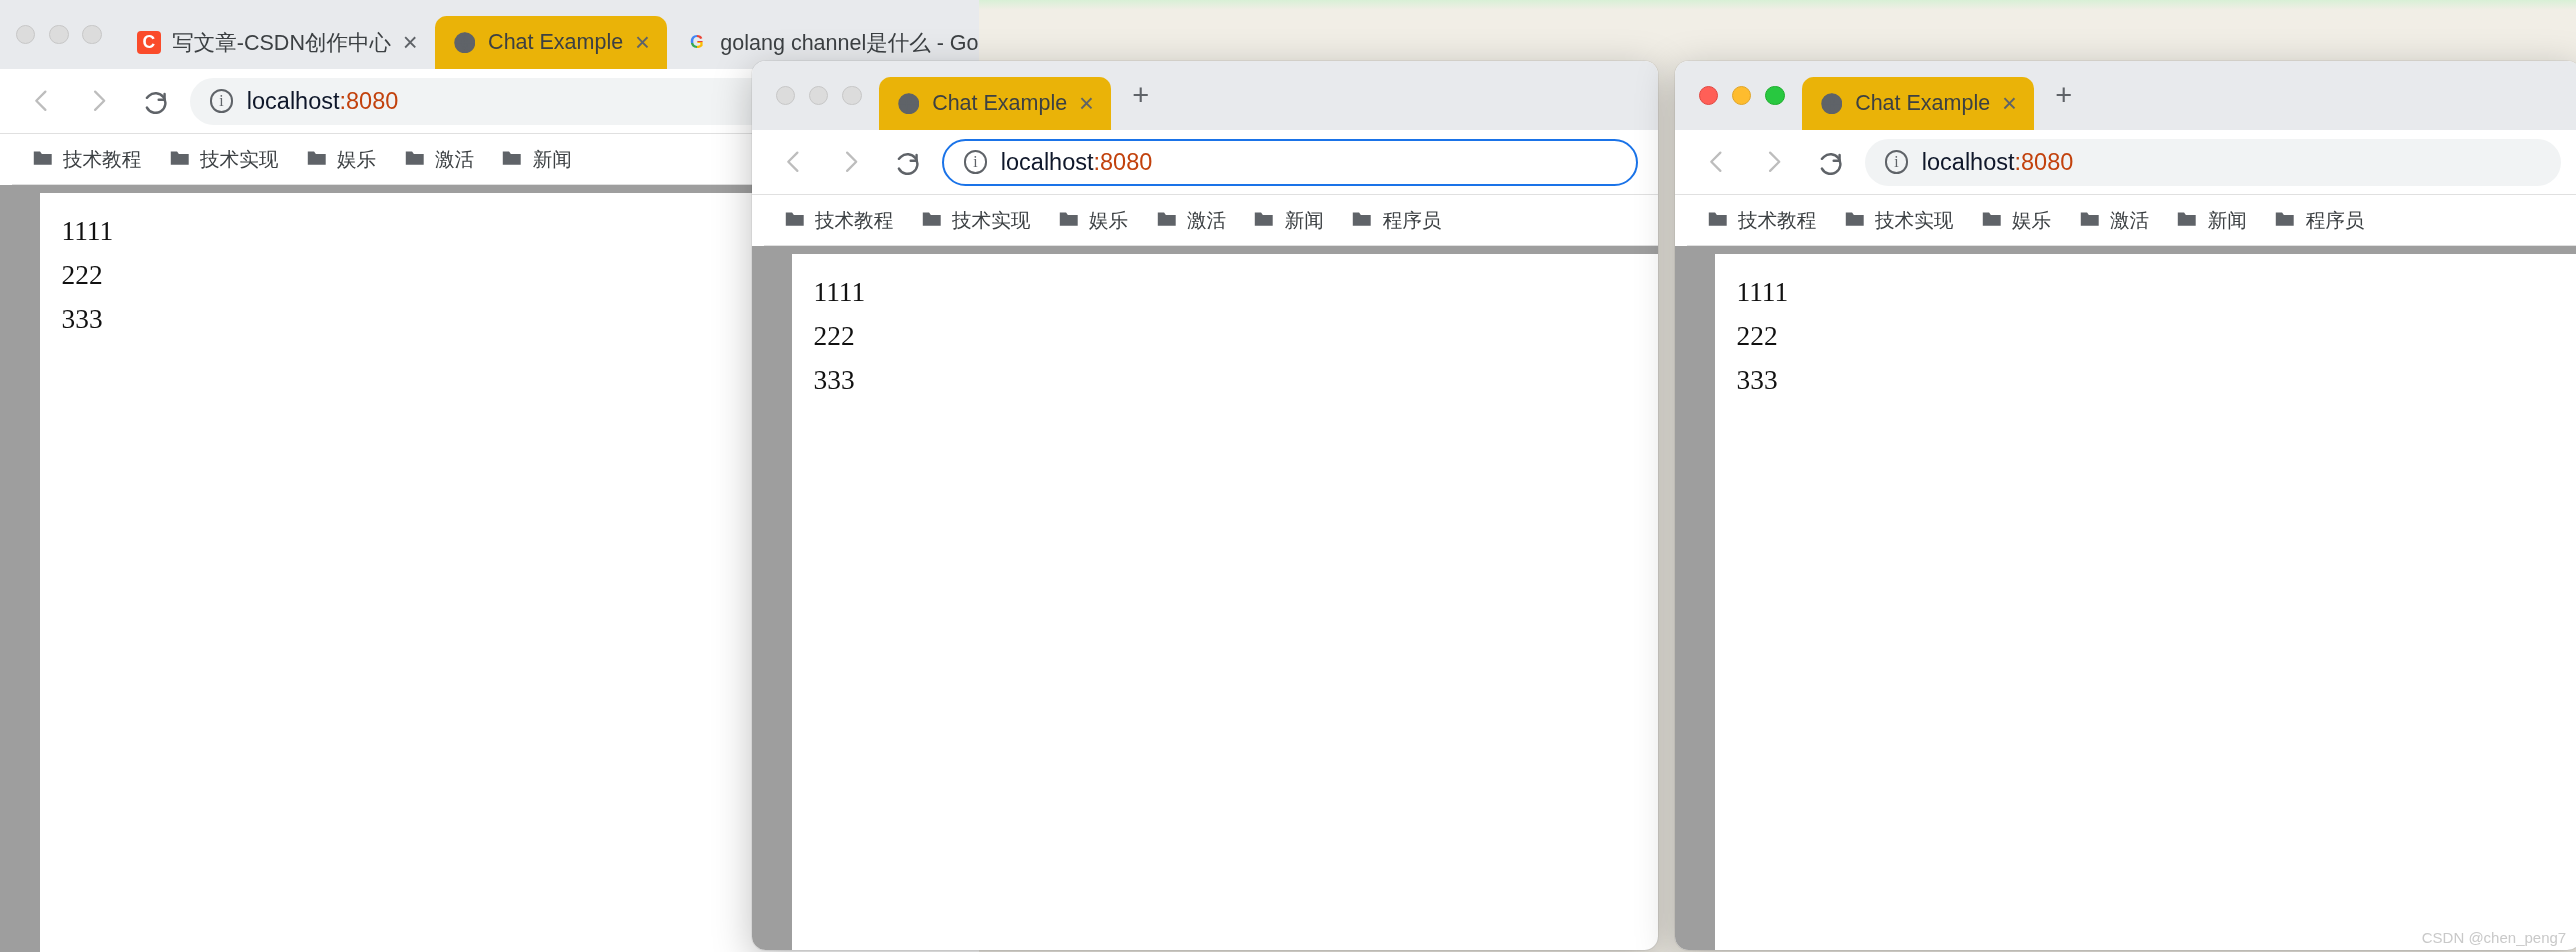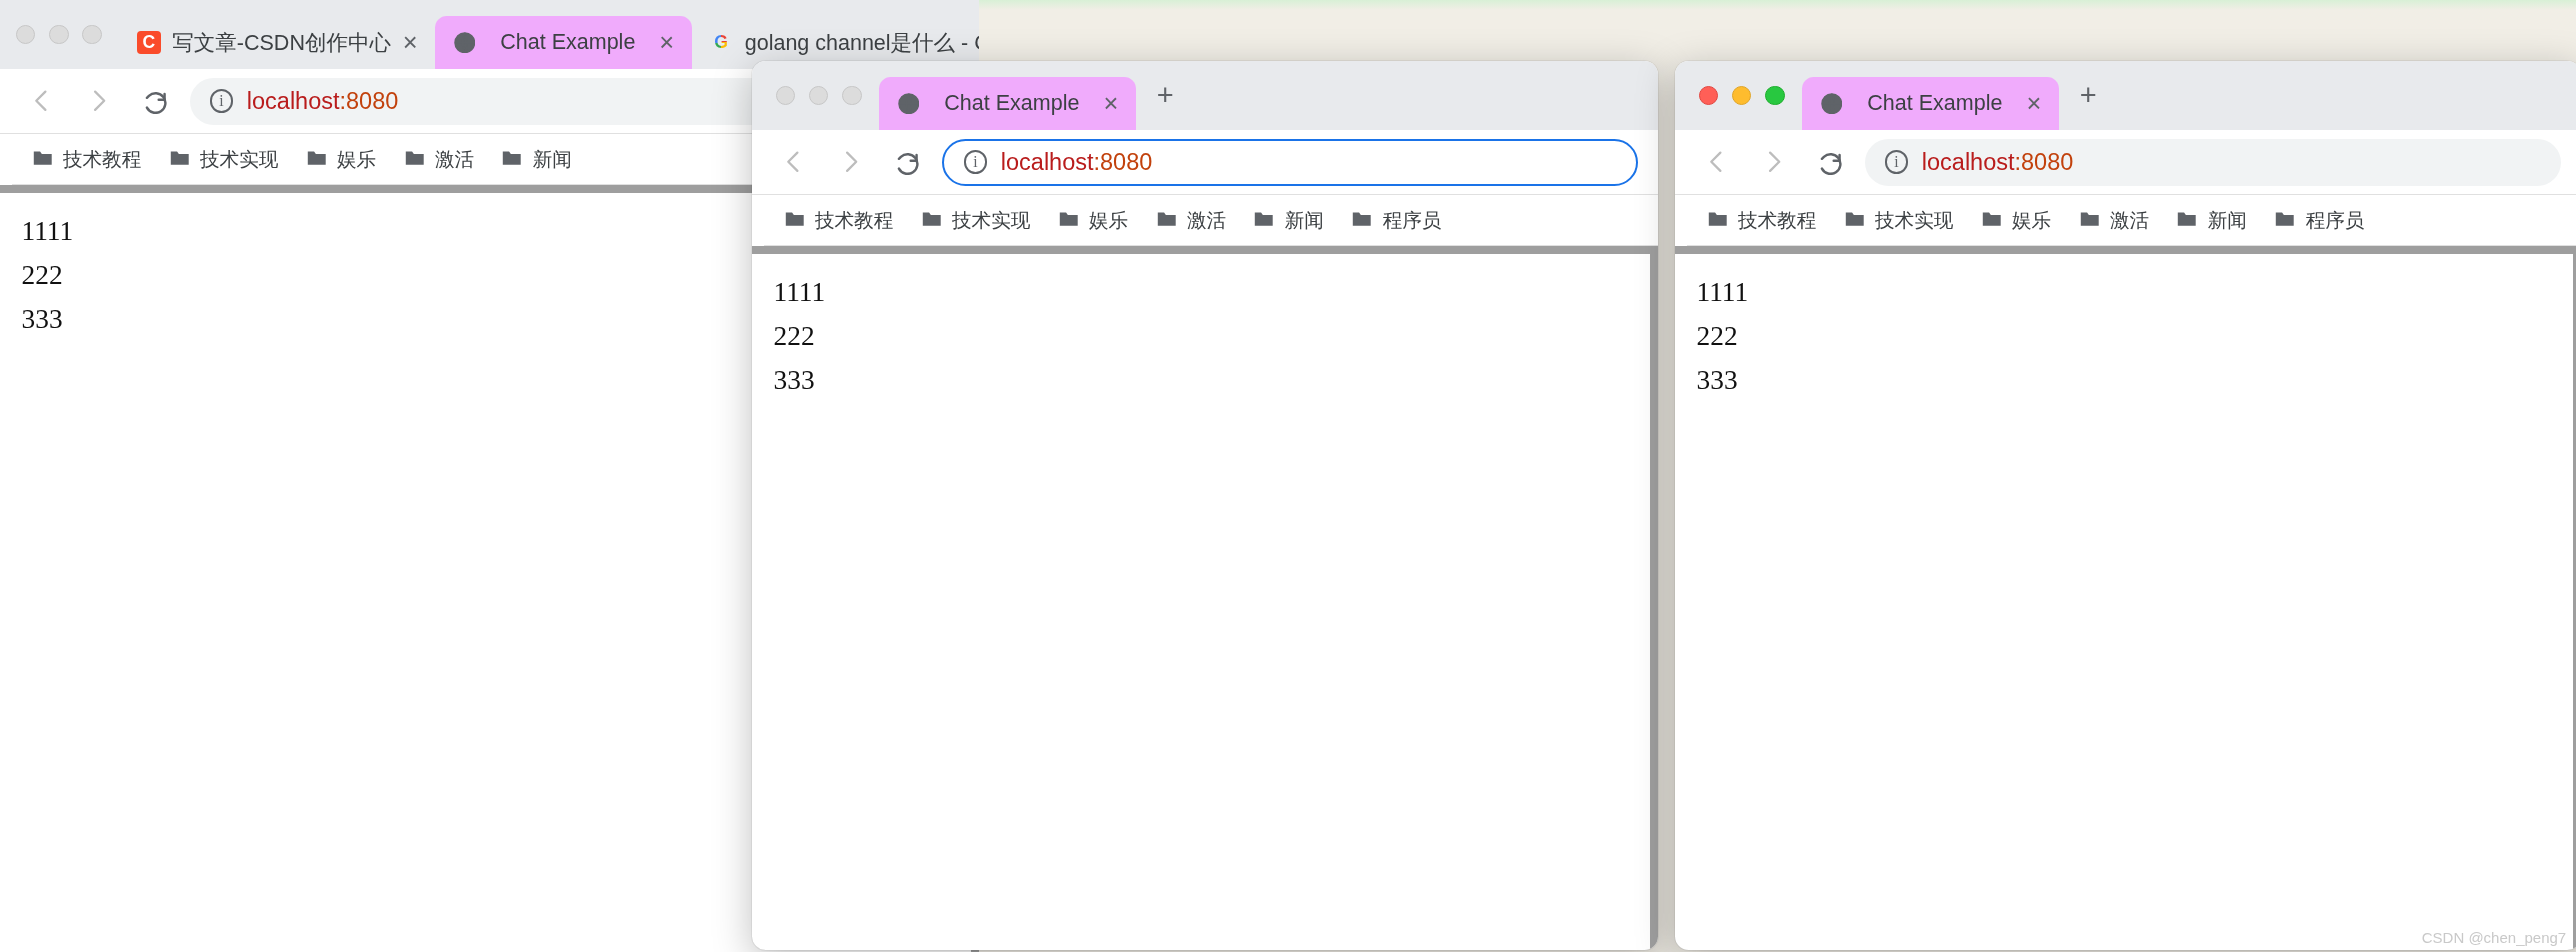--- a/index.html
+++ b/index.html
@@ -38,21 +38,21 @@
   .tl.grn   { background:#28c840; border:1px solid #1dad2c;}
   .tl.inact { background:#dcdcdc; border:1px solid #c7c7c7; }
 
   .tabs { display:flex; align-items:flex-end; flex:1; height:100%; }
   .tab {
     display:flex; align-items:center; gap:11.8px;
     height:53px; padding:0 17.6px; margin-right:0;
     font-size:21.5px; color:#3c4043; border-radius:11.8px 11.8px 0 0;
     background:transparent; position:relative; max-width:421px;
   }
-  .tab.active { background:#f0abfc; z-index:2;gap:24px; }
+  .tab.active { background:#eab308; z-index:2; }
   .tab .close { margin-left:auto; font-size:25.5px; color:#5f6368; cursor:pointer; }
   .tab .favicon { width:23.5px; height:23.5px; display:flex; align-items:center; justify-content:center; font-size:17.6px; border-radius:3.9px; }
   .fav-c { background:#fa4b2a; color:#fff; font-weight:700; font-size:15.7px; }
   .fav-globe svg { width:21.5px;height:21.5px; fill:#5f6368; }
   .fav-google { position:relative; width:21.5px;height:21.5px; }
   .fav-google::before { content:"G"; font-weight:700; font-size:17.6px;
     background: conic-gradient(#ea4335 0 90deg,#fbbc05 90deg 180deg,#34a853 180deg 270deg,#4285f4 270deg 360deg);
     -webkit-background-clip:text; background-clip:text; color:transparent; }
   .tab .ellipsis { white-space:nowrap; overflow:hidden; text-overflow:ellipsis; max-width:313px; }
 
@@ -73,39 +73,40 @@
   .navbtn svg { width:25.5px;height:25.5px;fill:none;stroke:currentColor;stroke-width:2.5;stroke-linecap:round;stroke-linejoin:round; }
 
   .omnibox {
     flex:1; height:47px; border-radius:23.5px; background:#f1f3f4;
     display:flex; align-items:center; gap:13.7px; padding:0 19.6px;
     font-size:23.5px; color:#202124;
   }
   .omnibox.focus { border:2px solid #1a73e8; background:#fff; }
   .omnibox .info-icon { width:23.5px;height:23.5px; border:2px solid #5f6368; border-radius:50%;
     display:flex;align-items:center;justify-content:center; font-size:15.7px; color:#5f6368; font-family:Georgia,serif;}
-  .omnibox .host { color:#b91c1c; }
+  .omnibox .host { color:#0f172a; }
   .omnibox .path { color:#c2410c; }
 
   .bookmarks {
     height:51px; background:#ffffff; display:flex; align-items:center; gap:27.4px;
     padding:0 19.6px; border-bottom:1px solid #e0e0e0;
     font-size:19.6px; color:#3c4043; overflow:hidden;margin-left:12px;
   }
   .bm { display:flex; align-items:center; gap:9.8px; white-space:nowrap; }
   .bm .folder svg { width:21.5px;height:21.5px;fill:#5f6368; }
 
   .viewport {
     flex:1; background:#9e9e9e; padding:7.8px 7.8px 0 0;
   }
   .w1 .viewport { padding-left:0; }
   .page {
     background:#fff; width:100%; height:100%;
     padding:17.6px 21.5px; font-size:27.4px; color:#111; line-height:1.6;
     font-family:"Times New Roman", Times, serif;
+    margin-left:40px;
   }
 
   .watermark {
     position:absolute; right:9.8px; bottom:5.9px; font-size:15px; color:#c9c9c9; z-index:4;
     font-family:Arial,sans-serif;
   }
 </style>
 </head>
 <body>
 

